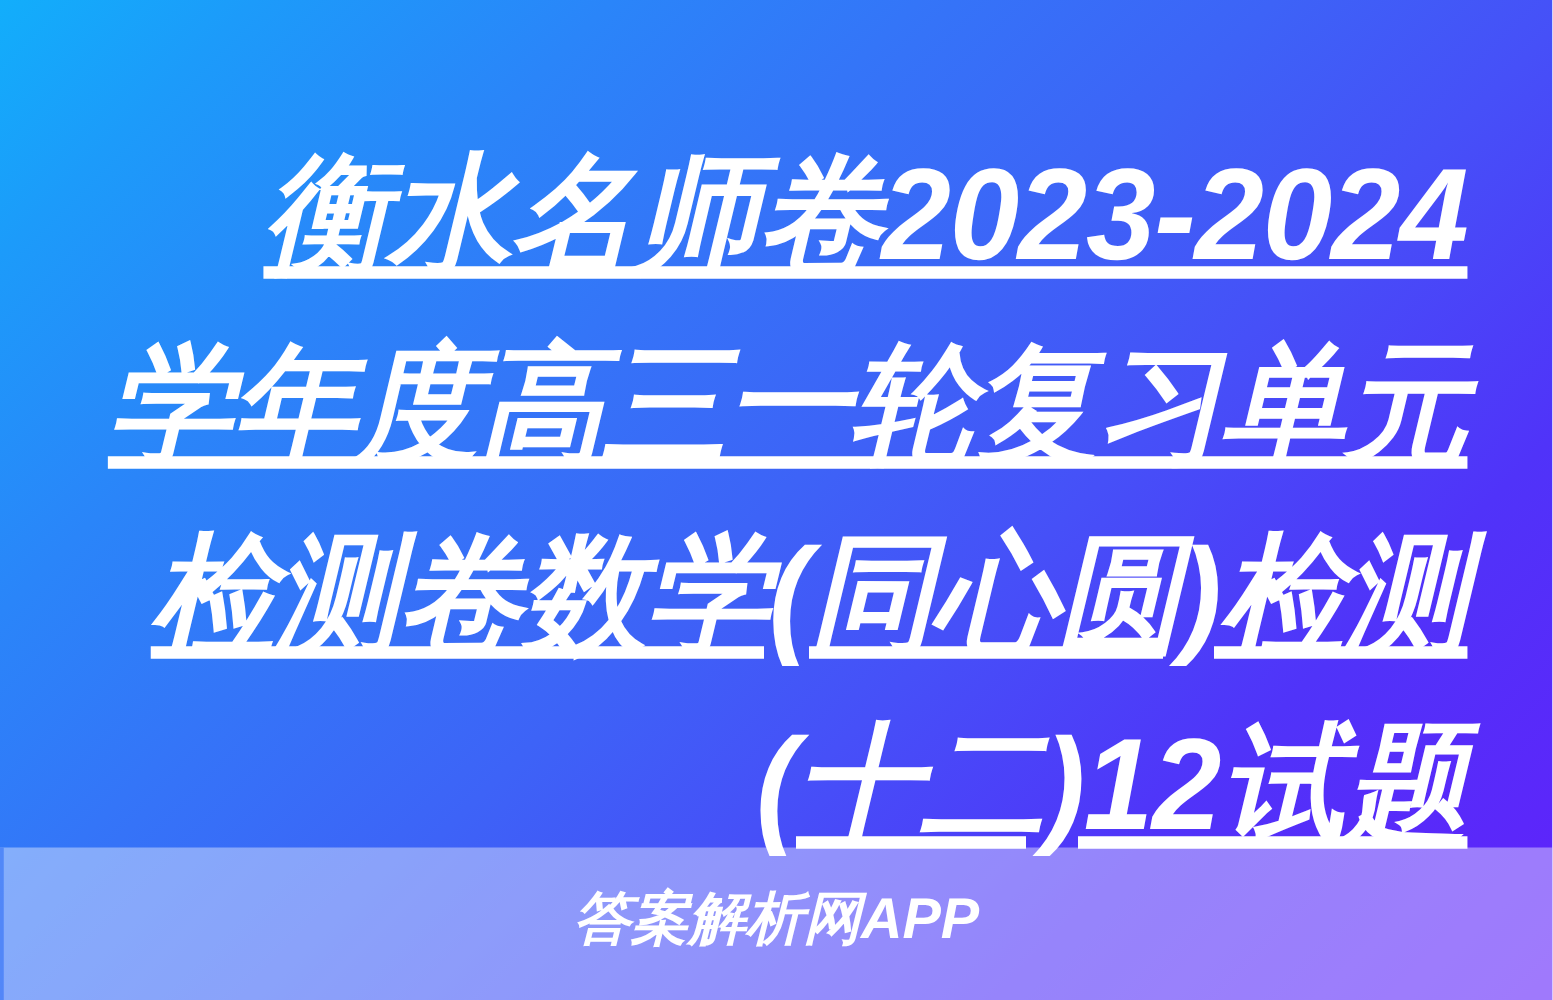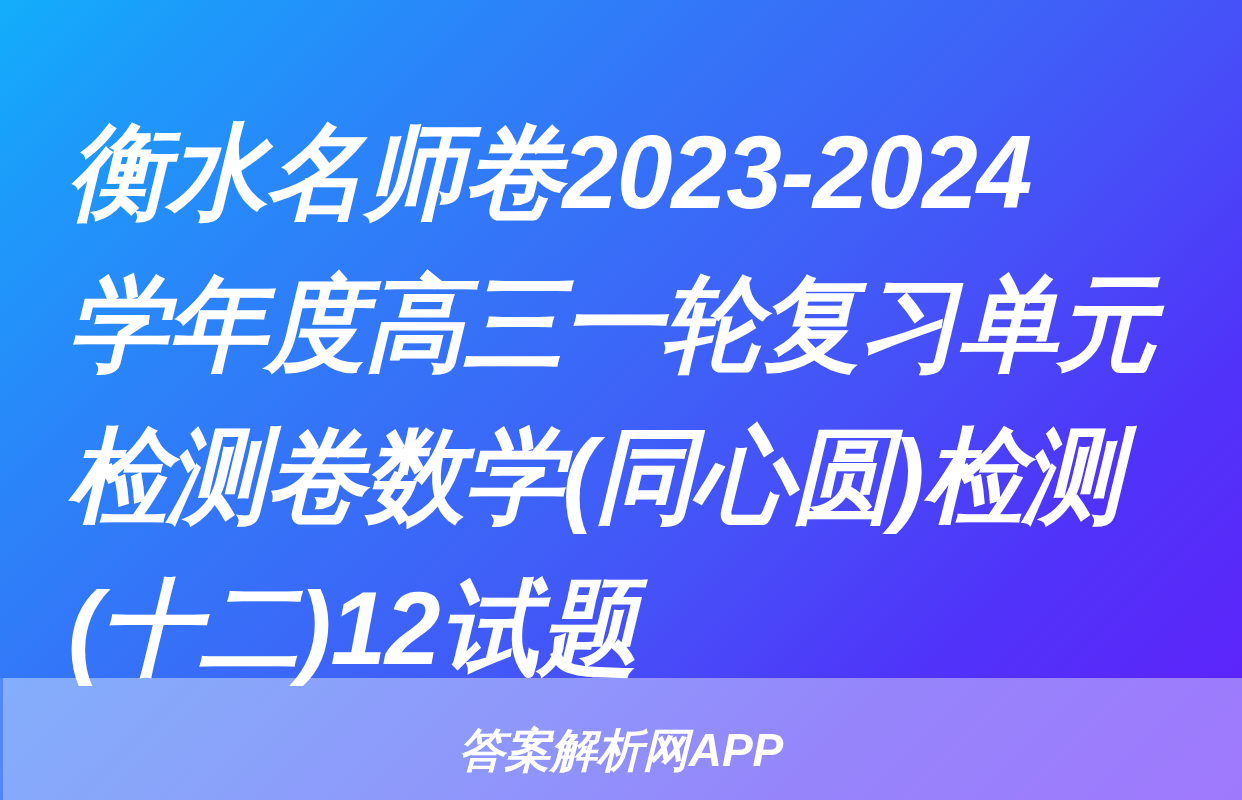--- a/index.html
+++ b/index.html
@@ -29,28 +29,29 @@
   }
 
   
   #title-block {
     position: absolute;
     left: 0;
     right: 0;
     top: 96px;
     padding: 0 45px;
     box-sizing: border-box;
-    text-align: left;
+    text-align: right;
     color: #ffffff;
     font-size: 104px;
     line-height: 152px;
     font-weight: 700;
     font-style: italic;
     letter-spacing: -1px;
     white-space: nowrap;
+    text-decoration: underline;
     -webkit-font-smoothing: antialiased;
   }
 
   #title-block .title-line {
     display: block;
     transform: scaleX(0.96);
     transform-origin: center center;
   }
 
   
@@ -79,21 +80,20 @@
     right: 0;
     top: 26px;
     text-align: center;
     color: #ffffff;
     font-size: 46px;
     line-height: 60px;
     font-weight: 700;
     font-style: italic;
     letter-spacing: 0px;
     white-space: nowrap;
-    margin-top: 16px;
   }
 </style>
 </head>
 <body>
 
 <div id="card">
 
   <div id="title-block">
     <span class="title-line">衡水名师卷2023-2024</span>
     <span class="title-line">学年度高三一轮复习单元</span>

